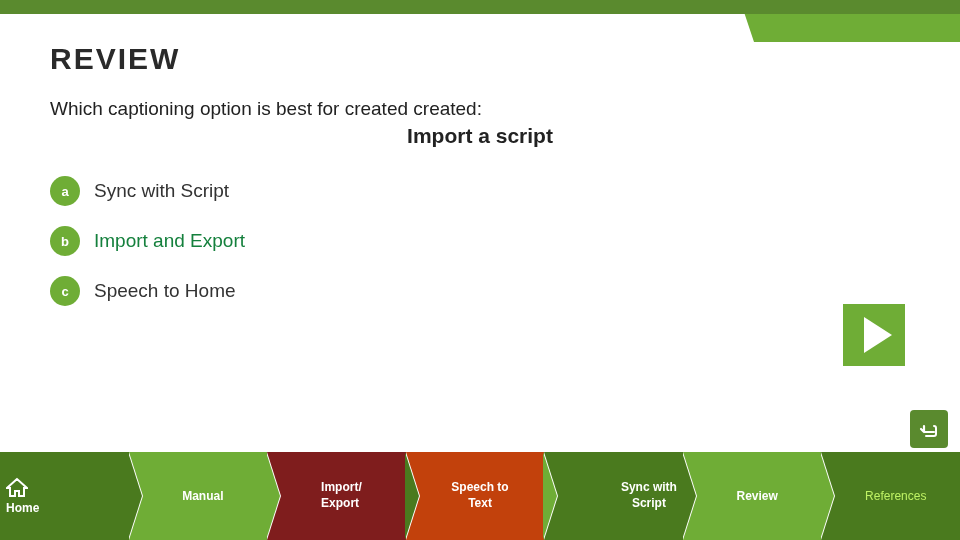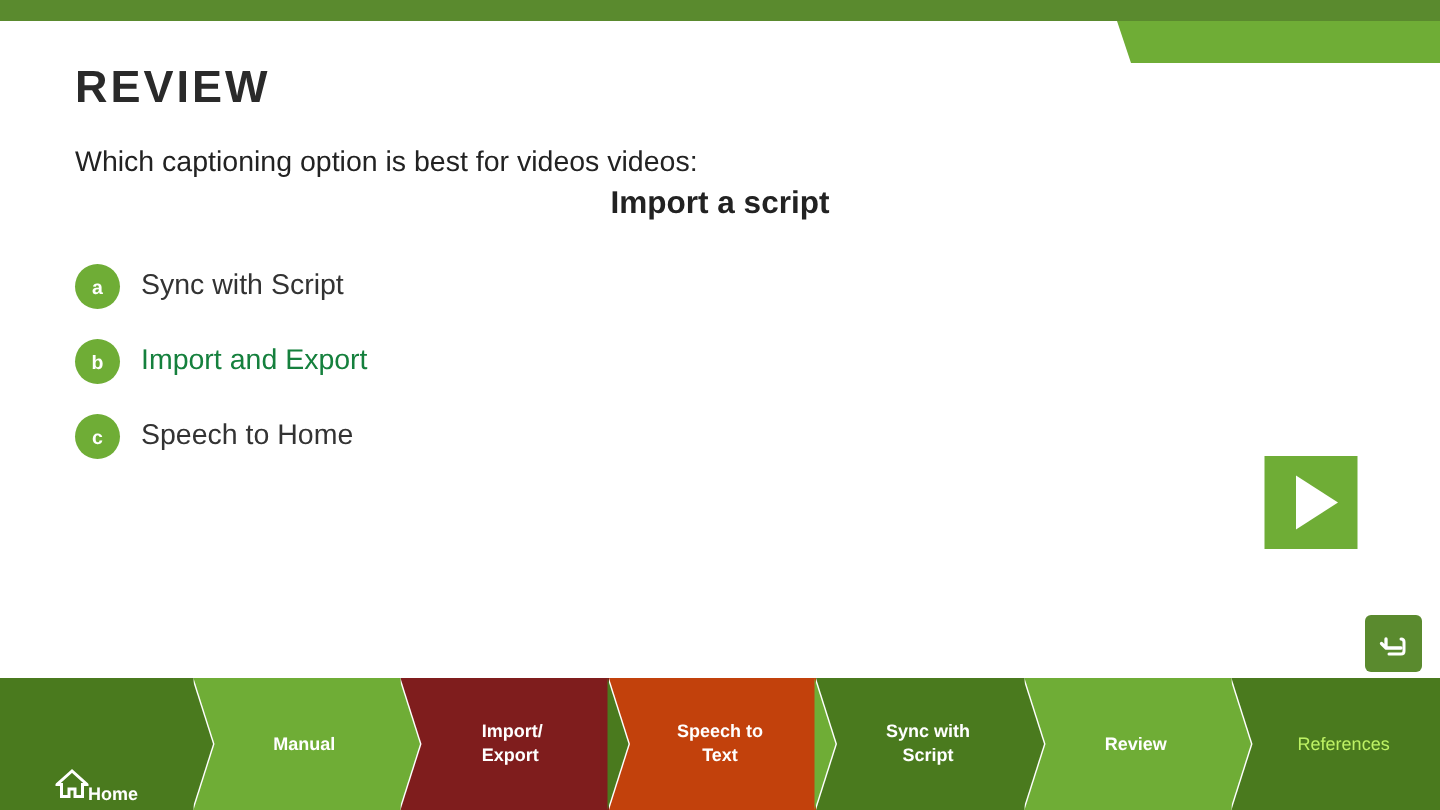--- a/index.html
+++ b/index.html
@@ -18,21 +18,21 @@
 <body>
 
 <div style="position:absolute;top:0;left:0;width:100%;height:14px;background:#5a8a2e;z-index:10;"></div>
 <div style="position:absolute;top:0;right:0;width:220px;height:42px;background:#6fad36;z-index:9;clip-path:polygon(0 0,100% 0,100% 100%,14px 100%);"></div>
 <div style="position:absolute;top:0;right:0;width:170px;height:42px;background:#8ac63e;z-index:8;clip-path:polygon(0 0,100% 0,100% 100%,14px 100%);"></div>
 
 <div style="position:absolute;top:14px;left:0;width:100%;height:458px;background:#fff;padding:28px 50px 10px 50px;">
 
   <h1 style="font-size:30px;font-weight:900;color:#2a2a2a;text-transform:uppercase;letter-spacing:2px;margin-bottom:22px;font-variant:small-caps;">Review</h1>
 
-  <p style="font-size:19px;color:#222;text-align:left;margin-bottom:4px;">Which captioning option is best for videos videos:</p>
+  <p style="font-size:19px;color:#222;text-align:left;margin-bottom:4px;">Which captioning option is best for created created:</p>
   <p style="font-size:21px;font-weight:bold;color:#222;text-align:center;margin-bottom:28px;">Import a script</p>
 
   <div style="display:flex;align-items:center;margin-bottom:20px;">
     <div style="width:30px;height:30px;border-radius:50%;background:#6fad36;display:flex;align-items:center;justify-content:center;color:#fff;font-size:13px;font-weight:bold;margin-right:14px;flex-shrink:0;">
       <span>a</span>
     </div>
     <span style="font-size:19px;color:#333;">Sync with Script</span>
   </div>
 
   <div style="display:flex;align-items:center;margin-bottom:20px;">
@@ -50,21 +50,21 @@
   </div>
 
   <div style="position:absolute;right:55px;top:290px;width:62px;height:62px;background:#6fad36;display:flex;align-items:center;justify-content:center;cursor:pointer;">
     <div style="width:0;height:0;border-top:18px solid transparent;border-bottom:18px solid transparent;border-left:28px solid #fff;margin-left:8px;"></div>
   </div>
 
 </div>
 
 <div style="position:absolute;bottom:0;left:0;width:960px;height:88px;display:flex;overflow:hidden;">
 
-  <div style="flex:1;position:relative;background:#4a7a1e;display:flex;align-items:flex-end;justify-content:center;color:#fff;font-size:12px;font-weight:bold;z-index:7;padding:4px 6px;">
+  <div style="flex:1;position:relative;background:#4a7a1e;display:flex;flex-direction:column;align-items:flex-start;justify-content:center;color:#fff;font-size:12px;font-weight:bold;z-index:7;padding:4px 6px;">
 
     <svg width="22" height="20" viewBox="0 0 22 20" style="margin-bottom:4px;">
       <polygon points="11,2 1,11 4,11 4,19 9,19 9,14 13,14 13,19 18,19 18,11 21,11" fill="none" stroke="#fff" stroke-width="2"></polygon>
     </svg>
     <span>Home</span>
     <div style="position:absolute;right:-13px;top:0;width:0;height:0;border-top:44px solid transparent;border-bottom:44px solid transparent;border-left:14px solid #4a7a1e;z-index:8;"></div>
   </div>
 
   <div style="flex:1;position:relative;background:#6fad36;display:flex;flex-direction:column;align-items:center;justify-content:center;color:#fff;font-size:12px;font-weight:bold;z-index:6;padding:4px 6px;padding-left:16px;">
     <div style="position:absolute;left:0;top:0;width:0;height:0;border-top:44px solid transparent;border-bottom:44px solid transparent;border-left:14px solid #fff;z-index:7;"></div>
@@ -77,21 +77,21 @@
     <span>Import/<br>Export</span>
     <div style="position:absolute;right:-13px;top:0;width:0;height:0;border-top:44px solid transparent;border-bottom:44px solid transparent;border-left:14px solid #4a7a1e;z-index:6;"></div>
   </div>
 
   <div style="flex:1;position:relative;background:#c2410c;display:flex;flex-direction:column;align-items:center;justify-content:center;color:#fff;font-size:12px;font-weight:bold;z-index:4;padding:4px 6px;padding-left:16px;text-align:center;line-height:1.3;">
     <div style="position:absolute;left:0;top:0;width:0;height:0;border-top:44px solid transparent;border-bottom:44px solid transparent;border-left:14px solid #fff;z-index:5;"></div>
     <span>Speech to<br>Text</span>
     <div style="position:absolute;right:-13px;top:0;width:0;height:0;border-top:44px solid transparent;border-bottom:44px solid transparent;border-left:14px solid #6fad36;z-index:5;"></div>
   </div>
 
-  <div style="flex:1;position:relative;background:#4a7a1e;display:flex;flex-direction:column;align-items:center;justify-content:center;color:#fff;font-size:12px;font-weight:bold;z-index:3;padding:4px 6px;padding-left:16px;text-align:center;line-height:1.3;">
+  <div style="flex:1;position:relative;background:#4a7a1e;display:flex;flex-direction:column;align-items:flex-end;justify-content:center;color:#fff;font-size:12px;font-weight:bold;z-index:3;padding:4px 6px;padding-left:16px;text-align:center;line-height:1.3;">
     <div style="position:absolute;left:0;top:0;width:0;height:0;border-top:44px solid transparent;border-bottom:44px solid transparent;border-left:14px solid #fff;z-index:4;"></div>
     <span>Sync with<br>Script</span>
     <div style="position:absolute;right:-13px;top:0;width:0;height:0;border-top:44px solid transparent;border-bottom:44px solid transparent;border-left:14px solid #4a7a1e;z-index:4;"></div>
   </div>
 
   <div style="flex:1;position:relative;background:#6fad36;display:flex;flex-direction:column;align-items:center;justify-content:center;color:#fff;font-size:12px;font-weight:bold;z-index:2;padding:4px 6px;padding-left:16px;text-align:center;">
     <div style="position:absolute;left:0;top:0;width:0;height:0;border-top:44px solid transparent;border-bottom:44px solid transparent;border-left:14px solid #fff;z-index:3;"></div>
     <span>Review</span>
     <div style="position:absolute;right:-13px;top:0;width:0;height:0;border-top:44px solid transparent;border-bottom:44px solid transparent;border-left:14px solid #6fad36;z-index:3;"></div>
   </div>

